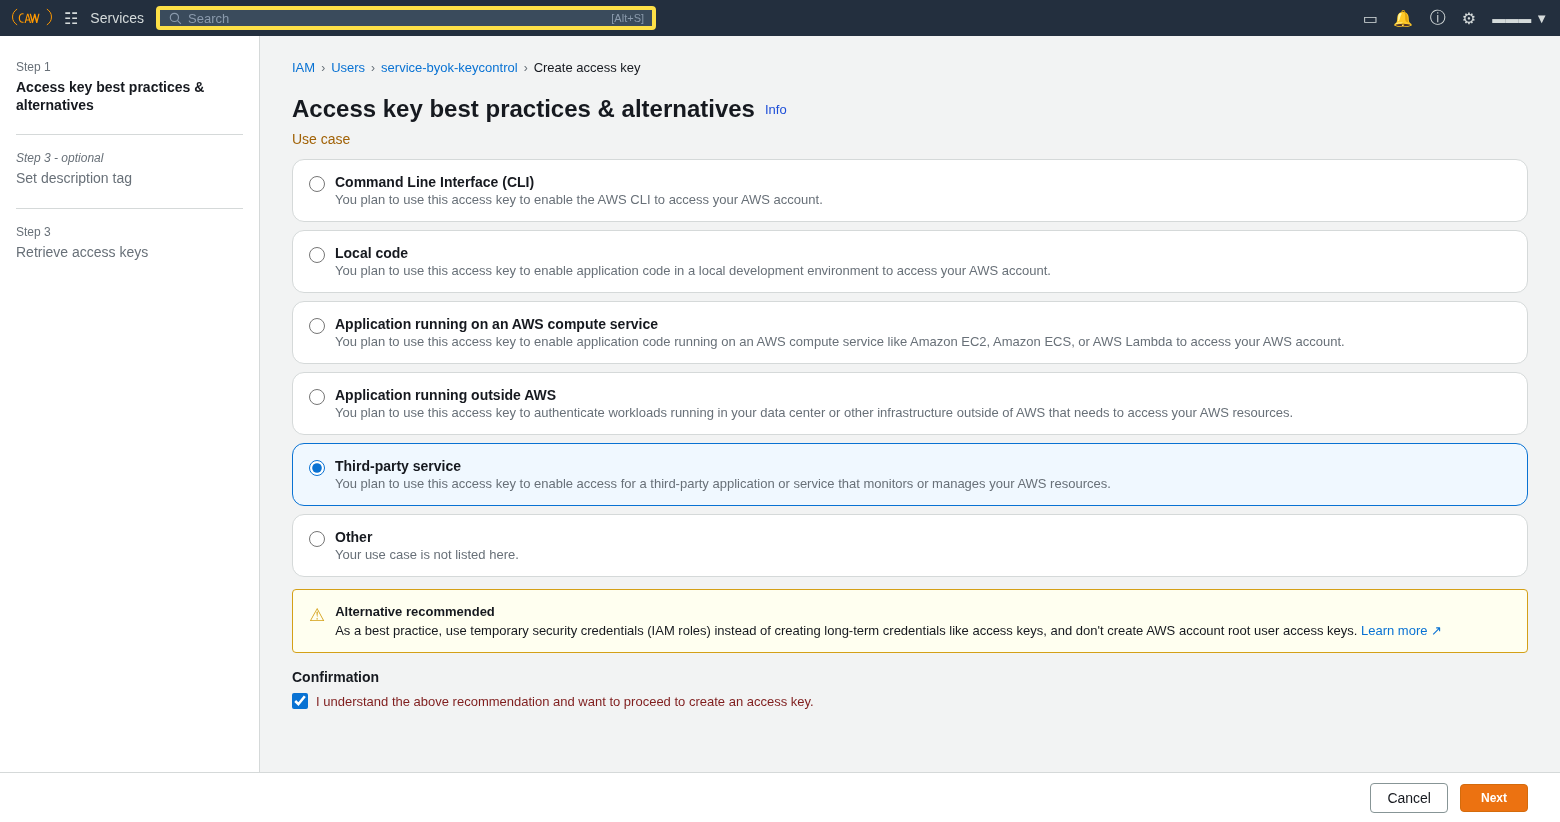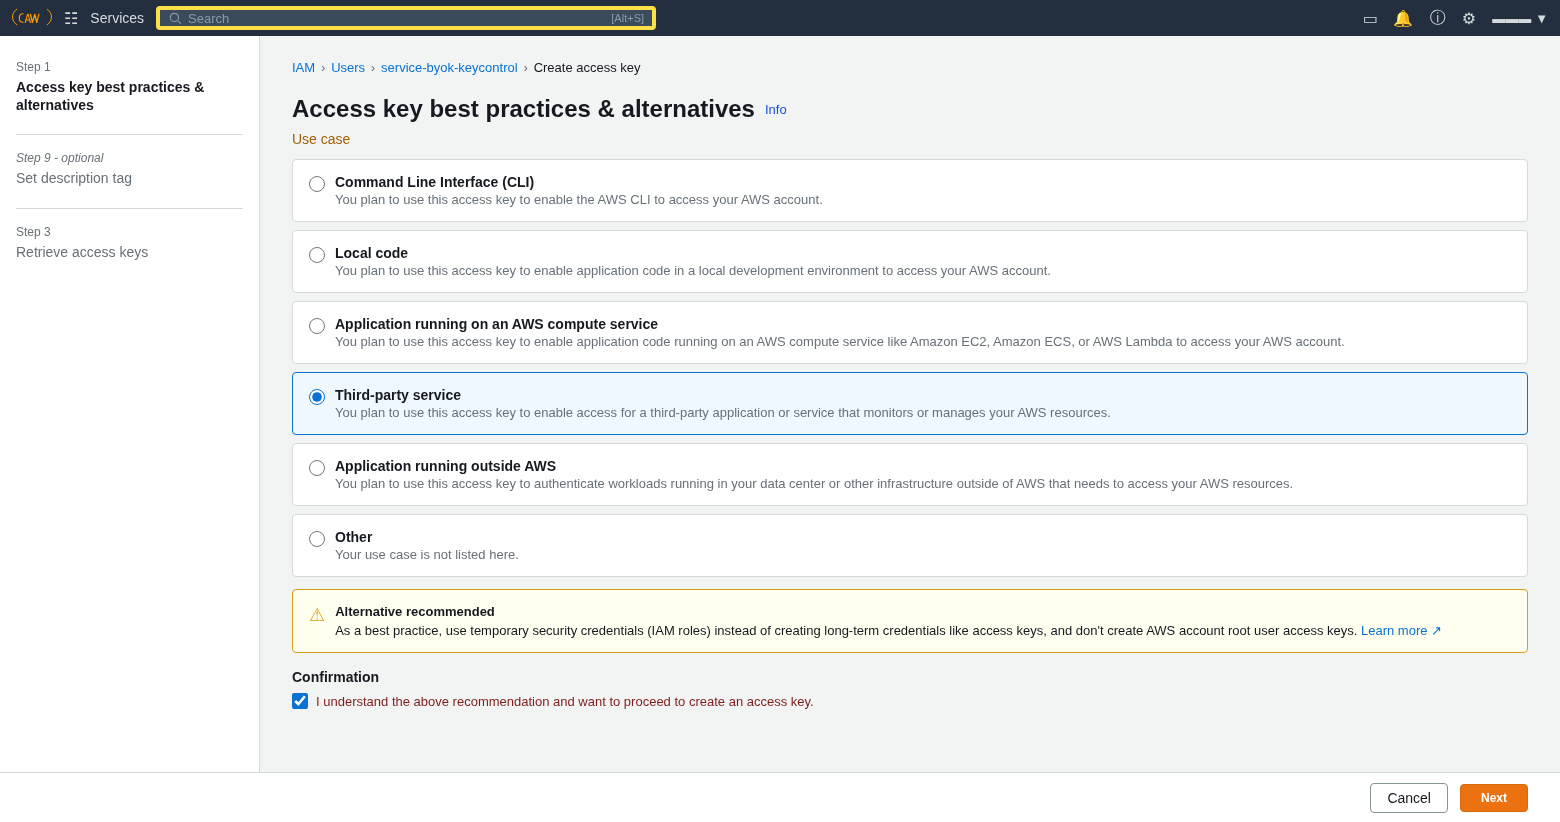--- a/index.html
+++ b/index.html
@@ -153,21 +153,21 @@
     
     .section-label {
       font-size: 14px;
       font-weight: 400;
       color: #a16207;
       margin-bottom: 12px;
     }
     .radio-card {
       background: #fff;
       border: 1px solid #d5d9d9;
-      border-radius: 4px;
+      border-radius: 12px;
       padding: 14px 16px;
       margin-bottom: 8px;
       cursor: pointer;
       display: flex;
       align-items: flex-start;
       gap: 10px;
     }
     .radio-card.selected {
       border-color: #0972d3;
       background: #f0f8ff;
@@ -322,21 +322,21 @@
 
 <div class="page-wrapper">
 
   <aside class="sidebar">
     <div class="sidebar-step">
       <div class="sidebar-step-label">Step 1</div>
       <div class="sidebar-step-title">Access key best practices &amp; alternatives</div>
     </div>
     <hr class="sidebar-divider">
     <div class="sidebar-step sidebar-step-inactive">
-      <div class="sidebar-step-label sidebar-step-optional">Step 9 - optional</div>
+      <div class="sidebar-step-label sidebar-step-optional">Step 3 - optional</div>
       <div class="sidebar-step-title">Set description tag</div>
     </div>
     <hr class="sidebar-divider">
     <div class="sidebar-step sidebar-step-inactive">
       <div class="sidebar-step-label">Step 3</div>
       <div class="sidebar-step-title">Retrieve access keys</div>
     </div>
   </aside>
 
   <main class="main-content">
@@ -376,33 +376,33 @@
       </label>
 
       <label class="radio-card">
         <input type="radio" name="use-case" style="">
         <div class="radio-card-content">
           <div class="radio-card-title">Application running on an AWS compute service</div>
           <div class="radio-card-desc">You plan to use this access key to enable application code running on an AWS compute service like Amazon EC2, Amazon ECS, or AWS Lambda to access your AWS account.</div>
         </div>
       </label>
 
+      <label class="radio-card">
+        <input type="radio" name="use-case" style="">
+        <div class="radio-card-content">
+          <div class="radio-card-title">Application running outside AWS</div>
+          <div class="radio-card-desc">You plan to use this access key to authenticate workloads running in your data center or other infrastructure outside of AWS that needs to access your AWS resources.</div>
+        </div>
+      </label>
+
       <label class="radio-card selected">
         <input type="radio" name="use-case" checked="" style="">
         <div class="radio-card-content">
           <div class="radio-card-title">Third-party service</div>
           <div class="radio-card-desc">You plan to use this access key to enable access for a third-party application or service that monitors or manages your AWS resources.</div>
-        </div>
-      </label>
-
-      <label class="radio-card">
-        <input type="radio" name="use-case" style="">
-        <div class="radio-card-content">
-          <div class="radio-card-title">Application running outside AWS</div>
-          <div class="radio-card-desc">You plan to use this access key to authenticate workloads running in your data center or other infrastructure outside of AWS that needs to access your AWS resources.</div>
         </div>
       </label>
 
       <label class="radio-card">
         <input type="radio" name="use-case" style="">
         <div class="radio-card-content">
           <div class="radio-card-title">Other</div>
           <div class="radio-card-desc">Your use case is not listed here.</div>
         </div>
       </label>

